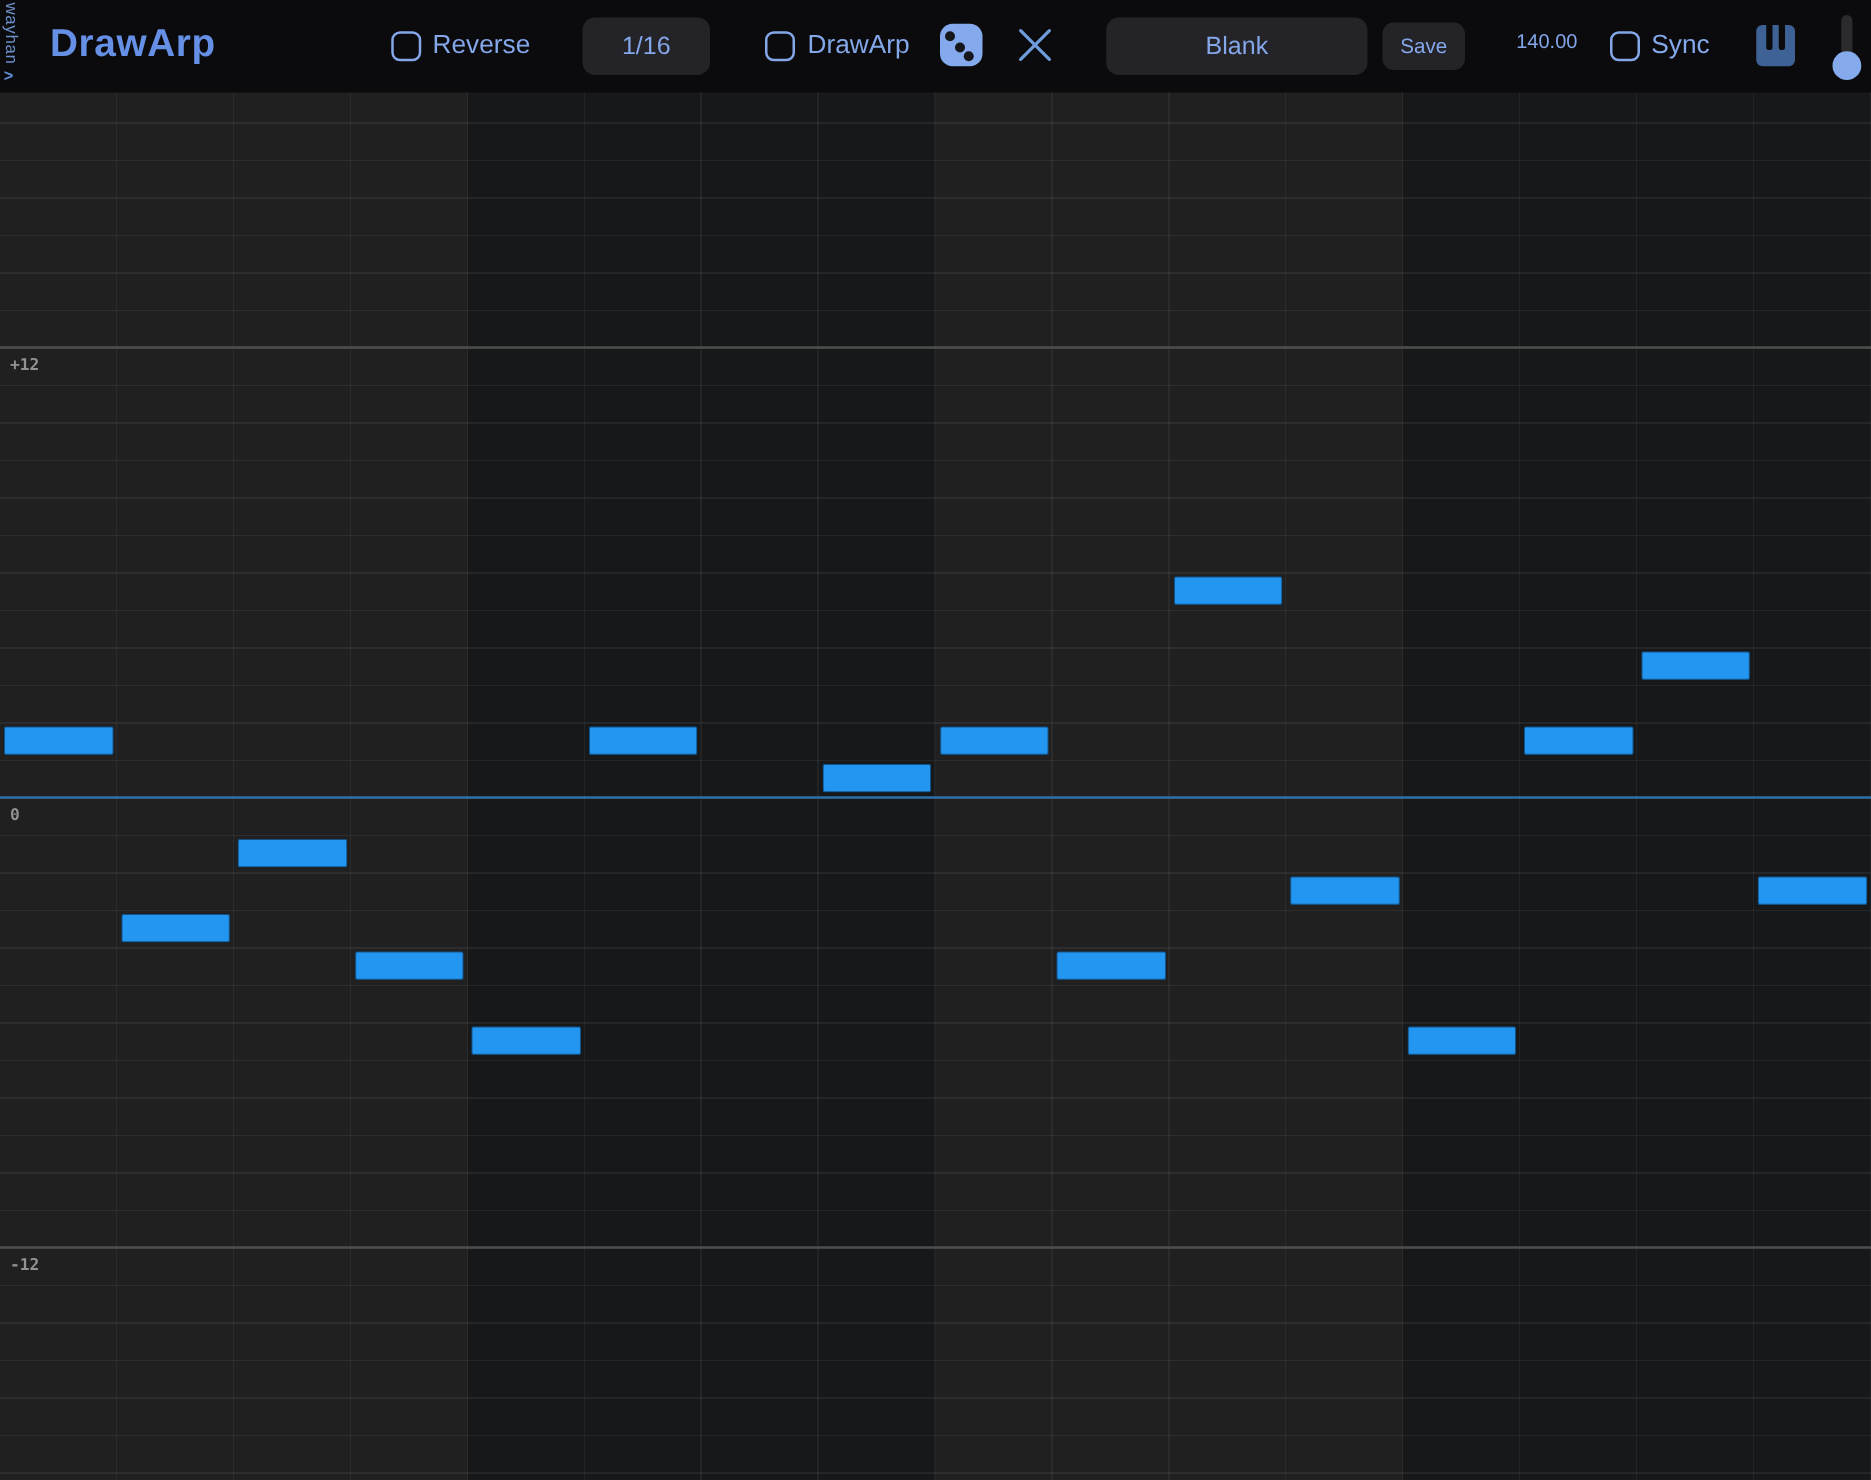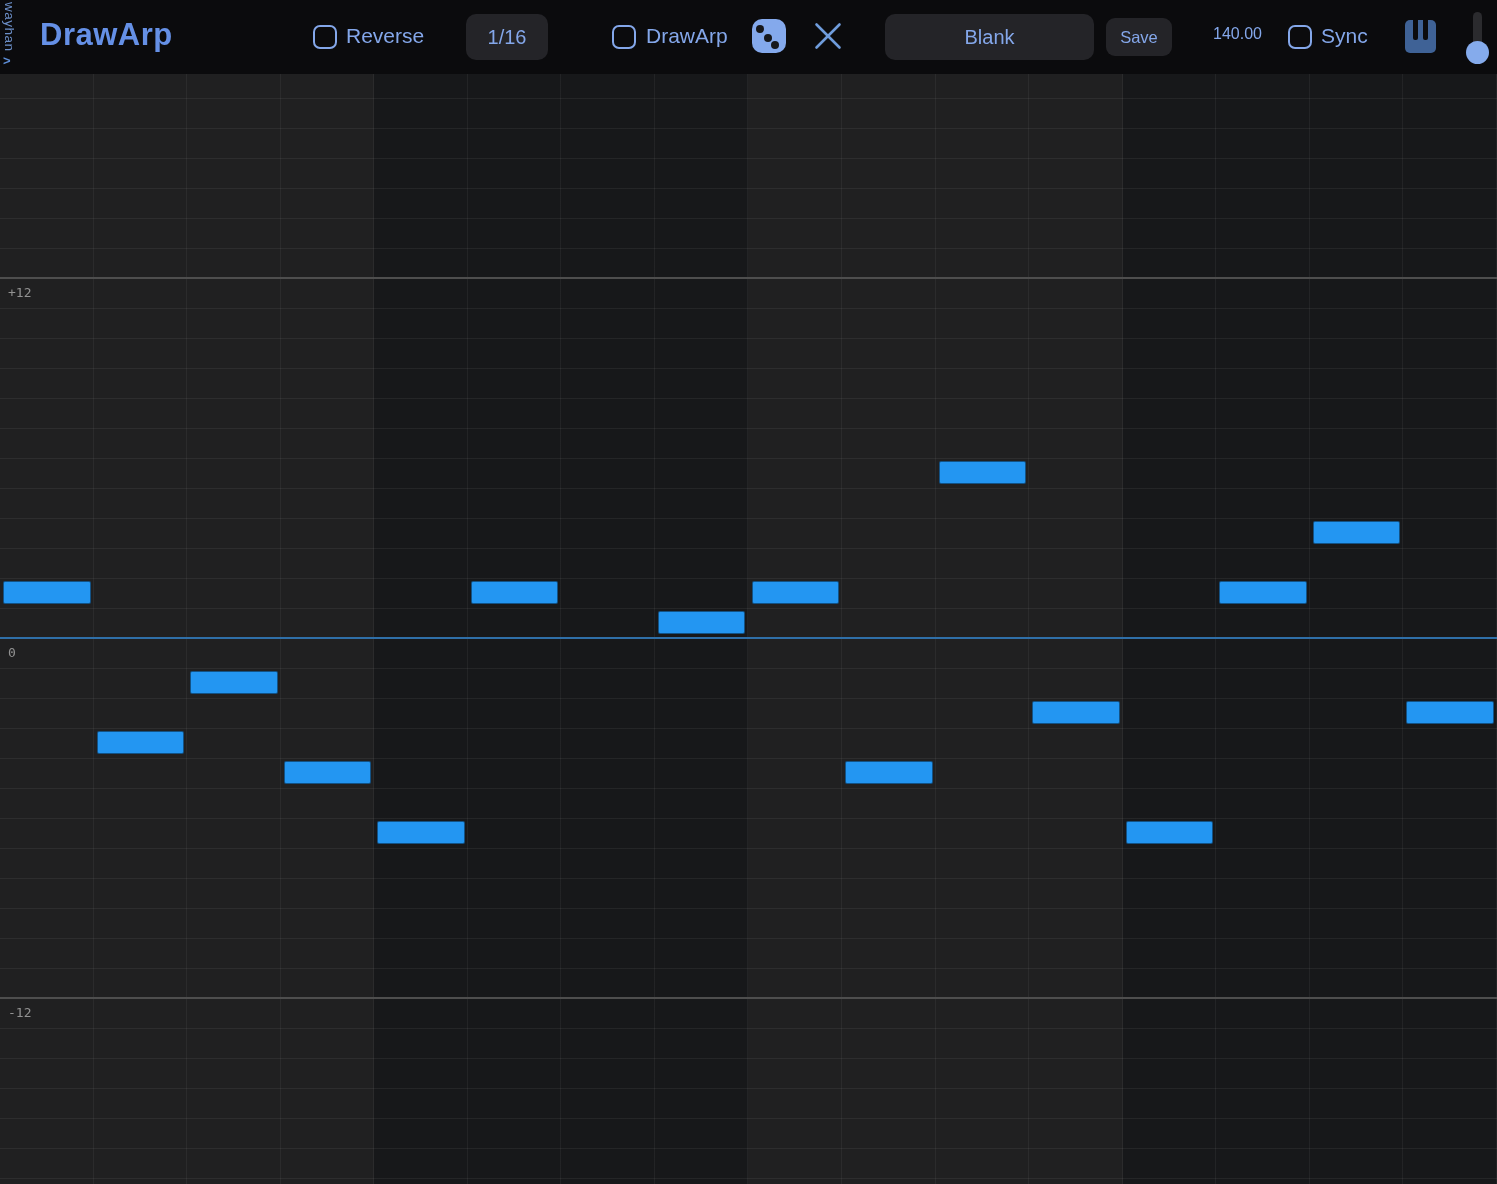--- a/index.html
+++ b/index.html
@@ -14,21 +14,21 @@
   .vendor-caret{position:absolute;left:3px;top:53px;font-size:13px;font-weight:bold;color:#5d8ed8;}
   .app-title{position:absolute;left:40px;top:17px;font-size:31px;font-weight:700;
              letter-spacing:.5px;color:#6590e6;}
 
   .chk{position:absolute;width:24px;height:24px;border:2px solid #84a7ea;border-radius:7px;
        background:transparent;box-sizing:border-box;cursor:pointer;}
   .chk-label{position:absolute;top:24px;font-size:21px;color:#84a7ea;text-align:center;}
 
   .btn{position:absolute;background:#242428;border-radius:10px;color:#84a7ea;
        display:flex;align-items:center;justify-content:center;cursor:pointer;}
-  .btn-rate{left:466px;top:14px;width:82px;height:46px;font-size:20px;}
+  .btn-rate{left:466px;top:14px;width:102px;height:46px;font-size:20px;}
   .btn-preset{left:885px;top:14px;width:209px;height:46px;font-size:20px;}
   .btn-save{left:1106px;top:18px;width:66px;height:38px;font-size:16.5px;border-radius:9px;}
 
   .bpm{position:absolute;left:1213px;top:25px;font-size:16px;color:#84a7ea;}
 
   .dice{position:absolute;left:752px;top:19px;width:34px;height:34px;border-radius:10px;
         background:#84a9ec;cursor:pointer;}
   .dice i{position:absolute;width:8px;height:8px;border-radius:50%;background:#16171b;}
   .dice i:nth-child(1){left:4px;top:6px;}
   .dice i:nth-child(2){left:12px;top:15px;}
@@ -55,21 +55,21 @@
       repeating-linear-gradient(to bottom,
         transparent 0 24px, rgba(255,255,255,0.06) 24px 25px, transparent 25px 30px),
       repeating-linear-gradient(to right,
         transparent 0 92.5625px, rgba(255,255,255,0.05) 92.5625px 93.5625px),
       linear-gradient(to right,
         #202021 0 25%, #17181a 25% 50%, #202021 50% 75%, #17181a 75% 100%);
   }
   .marker-line{position:absolute;left:0;width:1497px;height:1.5px;background:#4e4e4e;}
   .marker-line.zero{height:2px;background:#2f6fa8;}
   .row-label{position:absolute;left:8px;font-family:"DejaVu Sans Mono",monospace;
-             font-size:13px;color:#929292;}
+             font-size:13px;color:#929292;font-weight:bold;}
   .note{position:absolute;width:87.5px;height:23px;background:#2396f2;
         border:1px solid rgba(0,0,0,0.45);border-radius:2px;box-sizing:border-box;cursor:pointer;}
 </style>
 </head>
 <body>
 
 <div class="topbar">
 
   <div class="vendor">wayhan</div>
   <div class="vendor-caret">&gt;</div>

